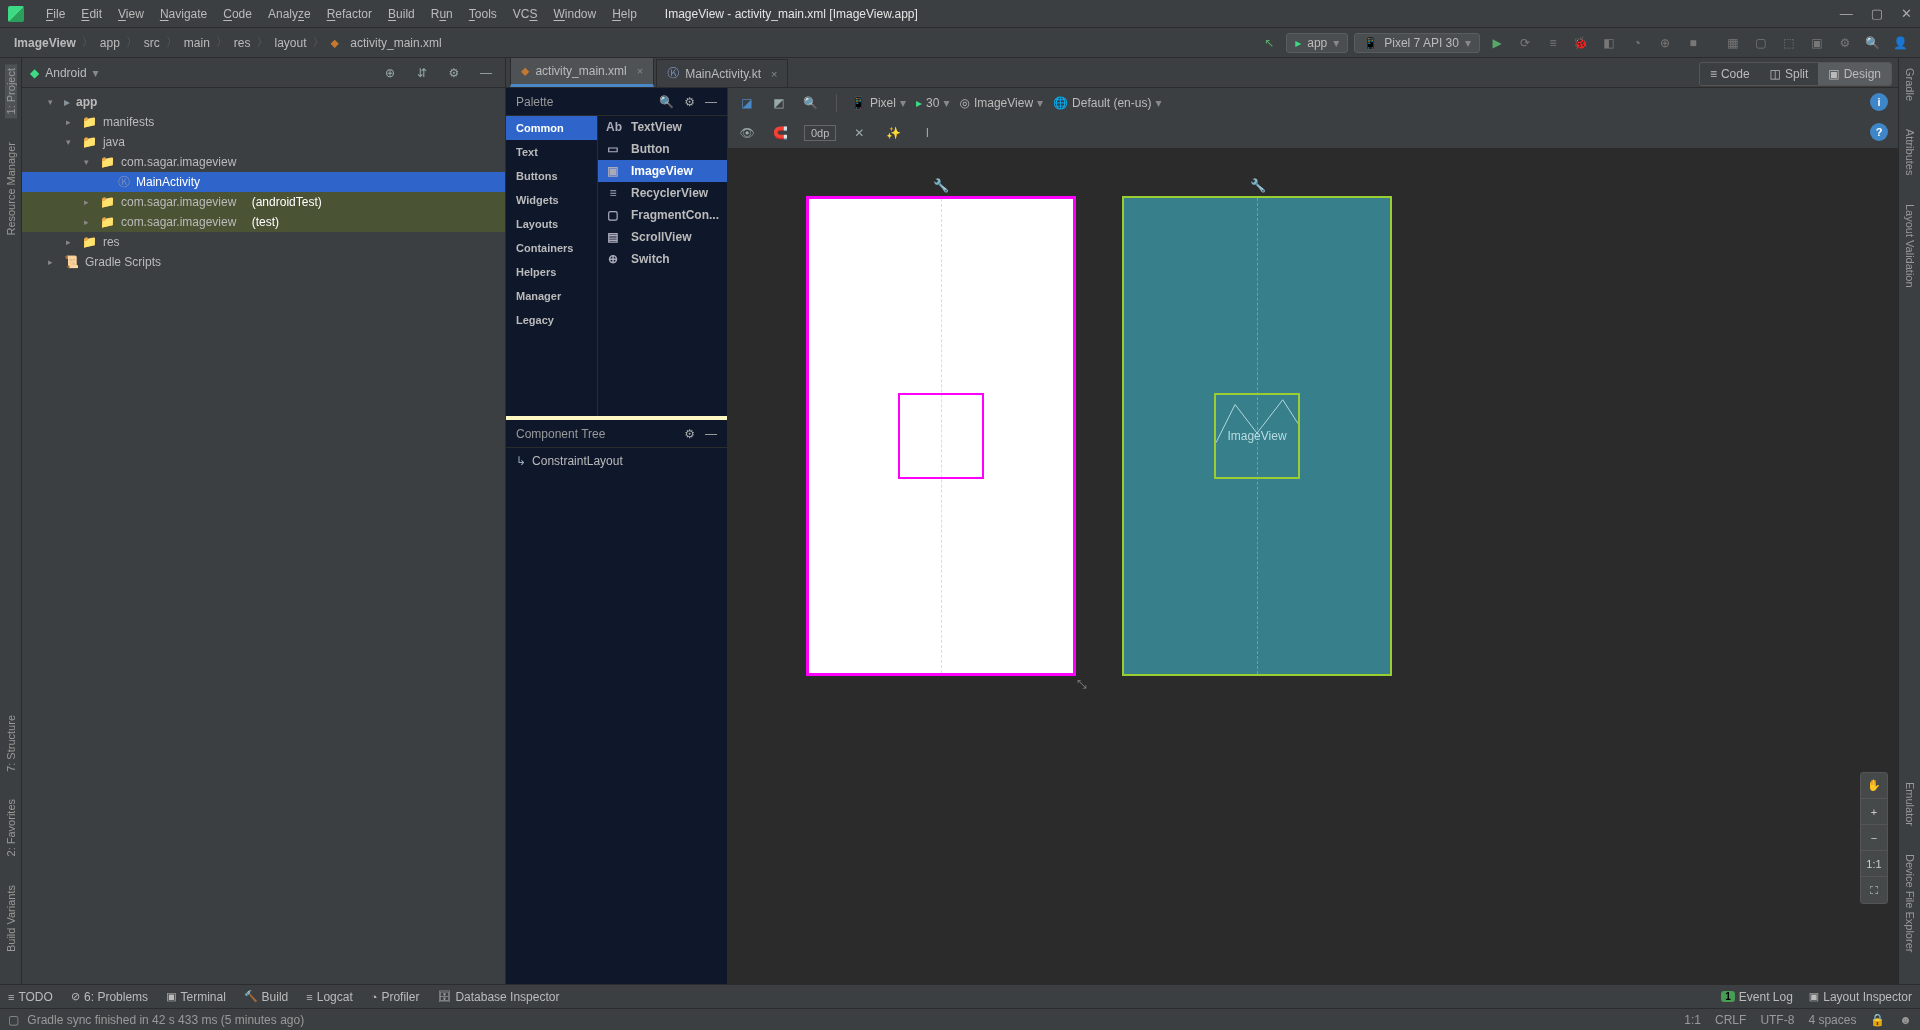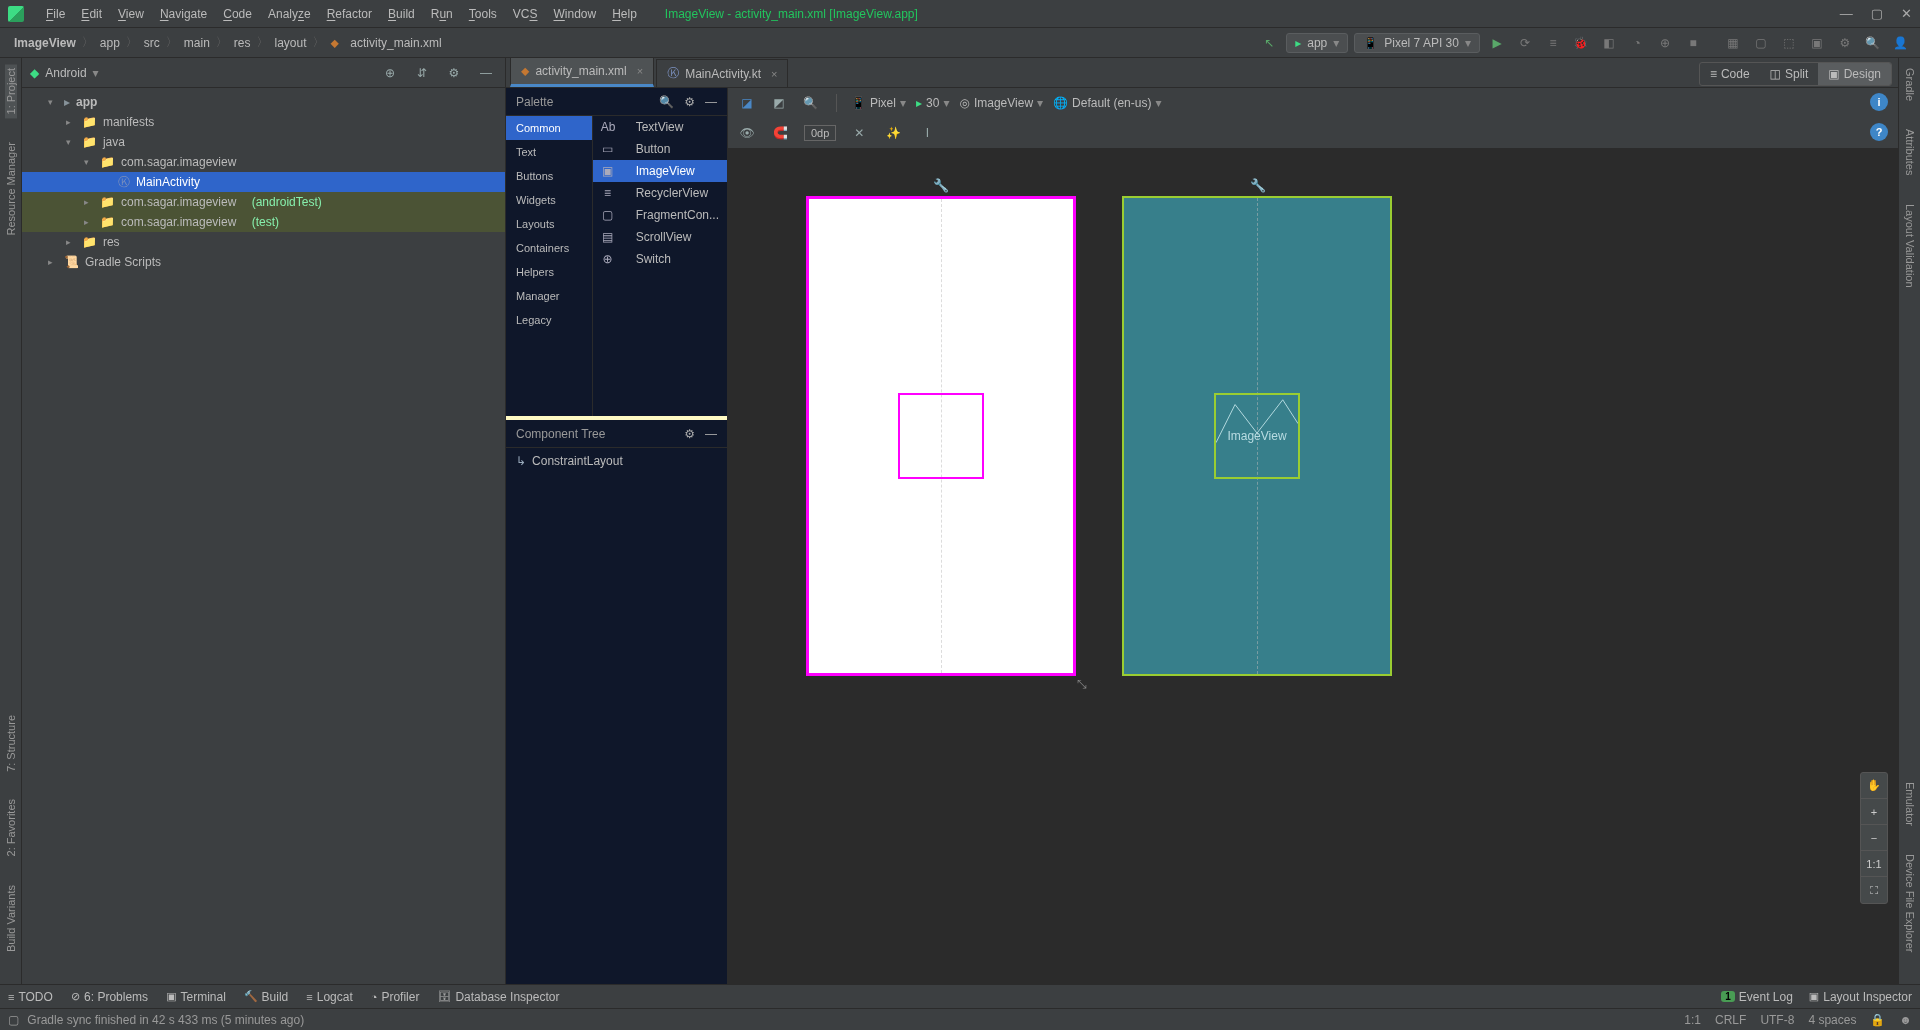--- a/index.html
+++ b/index.html
@@ -4,21 +4,21 @@
 <style>
 * { margin:0; padding:0; box-sizing:border-box; font-family:"Segoe UI",Arial,sans-serif; font-size:12px; user-select:none; }
 body { background:#2b2b2b; color:#bbb; width:1920px; height:1030px; overflow:hidden; position:relative; }
 .row { display:flex; align-items:center; }
 
 
 .titlebar { height:28px; background:#3c3f41; display:flex; align-items:center; padding:0 8px; border-bottom:1px solid #2b2b2b; }
 .titlebar .logo { width:16px; height:16px; background:linear-gradient(135deg,#3ddc84 50%,#2b9f5c 50%); border-radius:2px; margin-right:14px; }
 .titlebar .menuitem { padding:0 8px; cursor:pointer; color:#bbb; }
 .titlebar .menuitem u { text-decoration:underline; text-underline-offset:2px; }
-.titlebar .path { margin-left:20px; color:#22c55e; }
+.titlebar .path { margin-left:20px; color:#e5e5e5; }
 .titlebar .wctrls { margin-left:auto; display:flex; gap:18px; }
 .titlebar .wctrls span { color:#aaa; cursor:pointer; font-size:13px; }
 
 
 .navbar { height:30px; background:#3c3f41; display:flex; align-items:center; padding:0 8px; border-bottom:1px solid #2b2b2b; }
 .crumb { padding:0 6px; color:#bbb; display:flex; align-items:center; gap:4px; }
 .crumb-sep { color:#666; }
 .navbar .right { margin-left:auto; display:flex; align-items:center; gap:6px; }
 .pill { background:#4b4e50; border:1px solid #5a5d5f; border-radius:3px; padding:2px 8px; display:flex; align-items:center; gap:6px; cursor:pointer; }
 .icon-btn { width:22px; height:22px; display:flex; align-items:center; justify-content:center; cursor:pointer; color:#9aa; border-radius:3px; }
@@ -34,45 +34,45 @@
 
 .project { width:484px; background:#3c3f41; border-right:1px solid #2b2b2b; display:flex; flex-direction:column; }
 .project-head { height:30px; display:flex; align-items:center; padding:0 8px; border-bottom:1px solid #2b2b2b; }
 .project-head .sel { display:flex; align-items:center; gap:6px; }
 .project-head .tools { margin-left:auto; display:flex; gap:10px; color:#aaa; }
 .tree { flex:1; overflow:auto; padding-top:4px; }
 .tree .node { height:20px; display:flex; align-items:center; gap:6px; padding-left:10px; cursor:pointer; }
 .tree .node.sel { background:#2f65ca; color:#fff; }
 .tree .node.hl { background:#4b5335; }
 .tree .arrow { width:10px; color:#888; font-size:9px; }
-.tree .dim { color:#86efac; }
+.tree .dim { color:#ffffff; }
 .tree .ind1{padding-left:26px}.tree .ind2{padding-left:44px}.tree .ind3{padding-left:62px}.tree .ind4{padding-left:80px}
 
 
 .editor { flex:1; display:flex; flex-direction:column; background:#2b2b2b; }
 .tabs { height:30px; background:#3c3f41; display:flex; align-items:flex-end; border-bottom:1px solid #2b2b2b; padding-left:4px; }
 .tab { height:28px; padding:0 10px; display:flex; align-items:center; gap:6px; border:1px solid #2b2b2b; border-bottom:none; background:#3c3f41; cursor:pointer; margin-right:2px; }
 .tab.active { background:#4e5254; border-bottom:3px solid #4a88c7; height:30px; }
 .tab .close { color:#888; font-size:11px; margin-left:4px; }
 
 .viewswitch { position:absolute; right:28px; top:62px; display:flex; background:#3c3f41; border:1px solid #555; border-radius:3px; overflow:hidden; }
 .viewswitch .opt { padding:4px 10px; display:flex; align-items:center; gap:4px; cursor:pointer; }
 .viewswitch .opt.active { background:#5a5d5f; }
 
 
 .layout-ed { flex:1; display:flex; }
 .palette-col { width:222px; background:#0f172a; border-right:1px solid #2b2b2b; display:flex; flex-direction:column; }
 .panel-head { height:28px; display:flex; align-items:center; padding:0 10px; border-bottom:1px solid #2b2b2b; color:#999; font-size:11px; }
 .panel-head .tools { margin-left:auto; display:flex; gap:10px; color:#aaa; }
-.palette-body { flex:1; display:flex; min-height:0; }
+.palette-body { flex:1; display:flex; min-height:0;font-weight:bold; }
 .pal-cats { width:92px; border-right:1px solid #2b2b2b; }
 .pal-cats .cat { padding:6px 10px; font-size:11px; color:#bbb; cursor:pointer; }
 .pal-cats .cat.active { background:#2f65ca; color:#fff; }
 .pal-items { flex:1; }
-.pal-items .item { padding:4px 8px; display:flex; align-items:center; gap:21px; cursor:pointer; font-size:11px; }
+.pal-items .item { padding:4px 8px; display:flex; align-items:center; gap:11px; cursor:pointer; font-size:11px; }
 .pal-items .item.active { background:#2f65ca; color:#fff; }
 .pal-items .item .ic { width:14px; text-align:center; color:#aab; }
 
 .tree-panel { border-top:4px solid #fef9c3; }
 .tree-panel .body { padding:6px 10px; }
 
 
 .surface { flex:1; background:#2b2b2b; display:flex; flex-direction:column; position:relative; }
 .surf-toolbar { height:30px; border-bottom:1px solid #3c3f41; display:flex; align-items:center; padding:0 8px; gap:10px; background:#3c3f41; }
 .surf-toolbar .sep { width:1px; height:18px; background:#555; margin:0 4px; }

